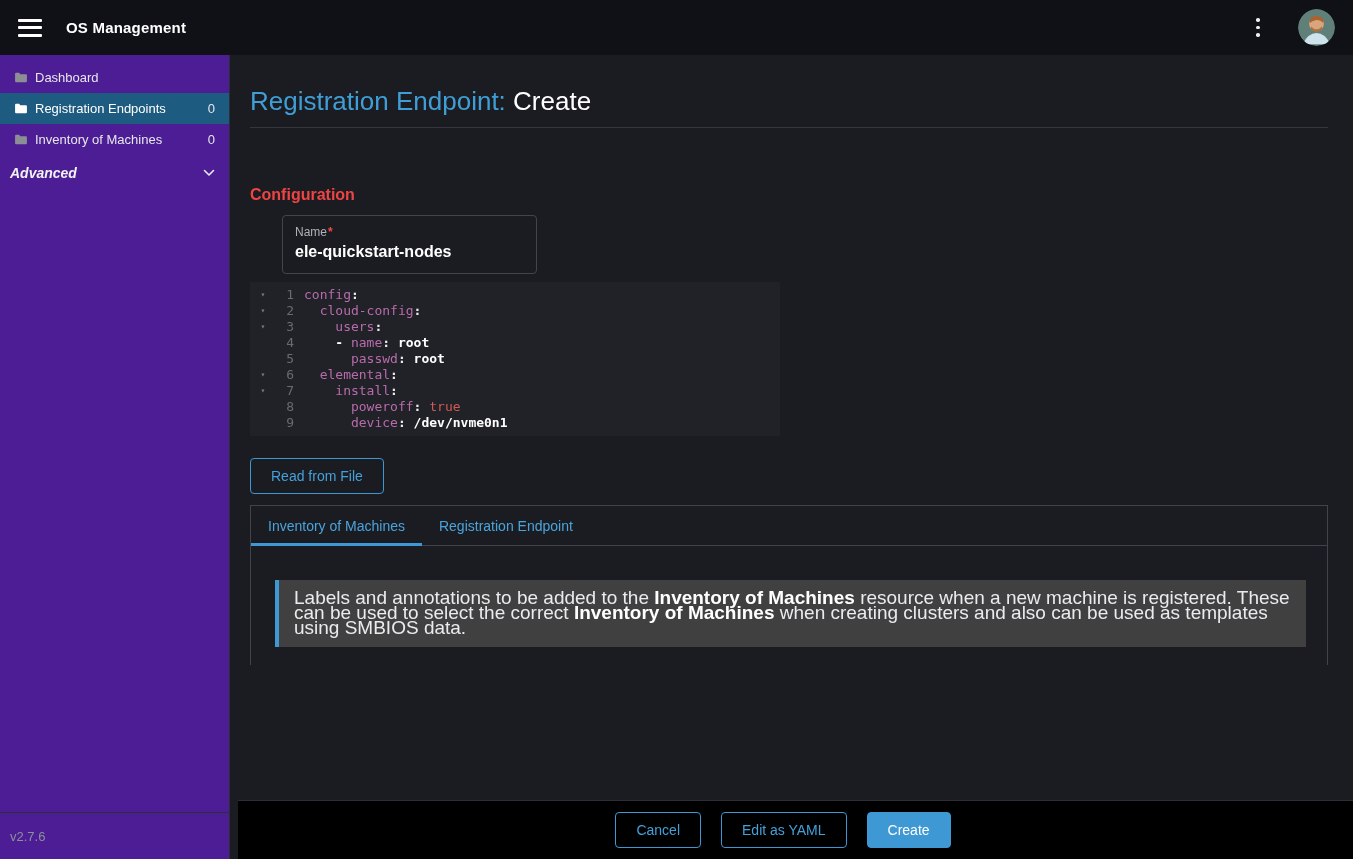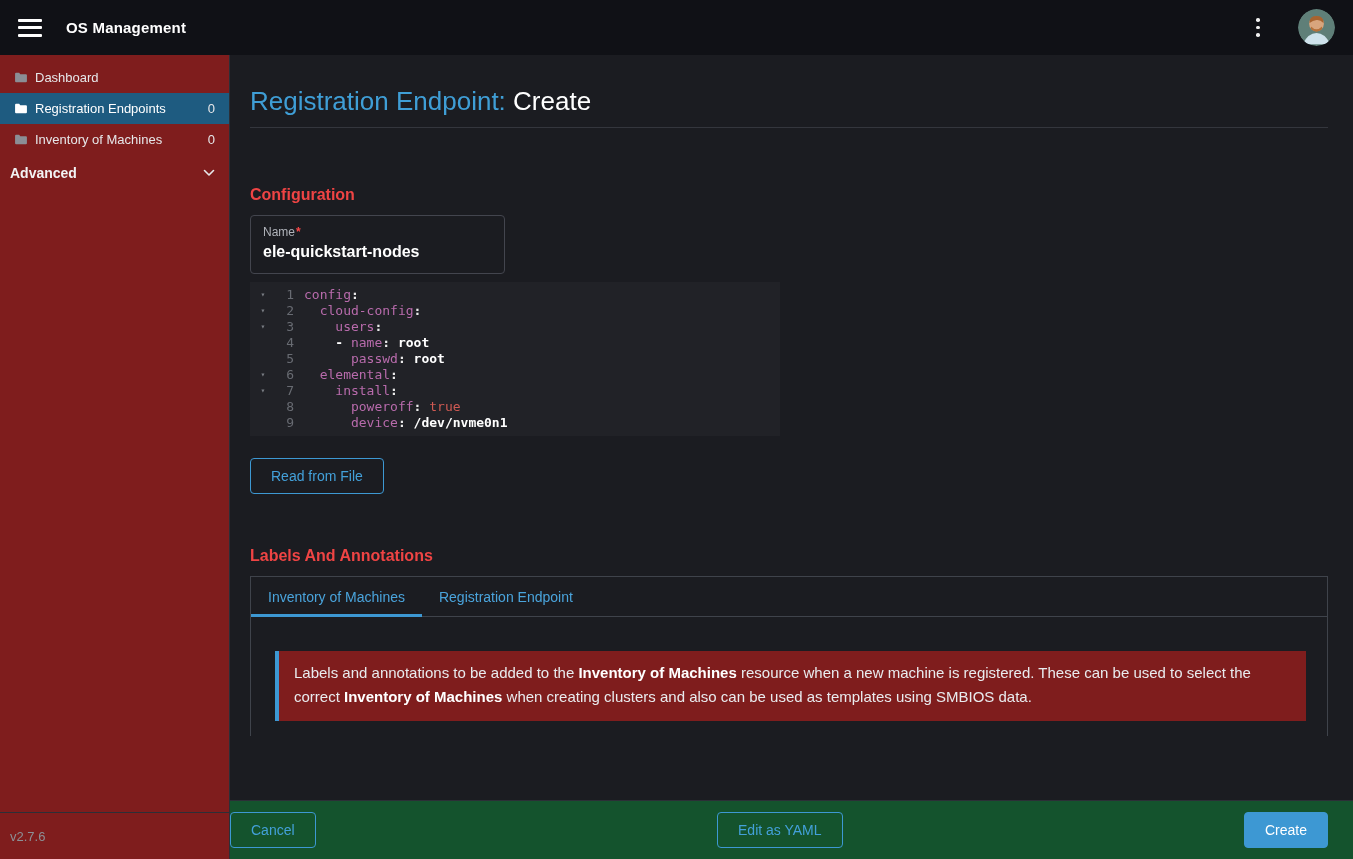--- a/index.html
+++ b/index.html
@@ -18,54 +18,55 @@
   .hamburger span { display:block; height:3px; background:#ffffff; border-radius:1px; }
   .app-title { margin-left:24px; font-size:15px; font-weight:600; color:#ffffff; letter-spacing:.2px; }
   .topbar-spacer { flex:1; }
   .kebab { width:28px; height:28px; display:flex; flex-direction:column; align-items:center; justify-content:center; gap:4px; cursor:pointer; background:none; border:none; margin-right:26px; }
   .kebab i { width:3.5px; height:3.5px; border-radius:50%; background:#f0f0f0; }
   .avatar { width:37px; height:37px; border-radius:50%; overflow:hidden; cursor:pointer; flex:none; }
   
   .body-row { display:flex; height:804px; }
   .sidebar {
     width:230px; flex:none; border-right:1px solid #2c2f37; position:relative; padding-top:7px;
-    background:#7f1d1d;
+    background:#4c1d95;
   }
   .nav-item {
     height:31px; display:flex; align-items:center; padding:0 14px; cursor:pointer;
     font-size:13px; color:#e6e7e9;
   }
   .nav-item.selected { background:#1e5b80; color:#ffffff; }
   .nav-item .folder { margin-right:7px; display:flex; flex:none; }
   .nav-item .nav-label { flex:1; }
   .nav-count { font-size:13px; color:#e6e7e9; }
   .nav-group {
     height:31px; display:flex; align-items:center; padding:0 14px 0 10px; cursor:pointer;
     font-size:14px; font-weight:600; color:#f2f3f4; margin-top:2px;
   }
-  .nav-group .nav-label { flex:1; }
+  .nav-group .nav-label { flex:1;font-style:italic; }
   .side-version {
     position:absolute; left:0; right:0; bottom:0; height:47px;
     border-top:1px solid #2c2f37; display:flex; align-items:center; padding-left:10px;
     color:#8c9096; font-size:13px;
   }
   
   .main { flex:1; position:relative; padding:0 25px 0 20px; overflow:hidden; }
   h1.page-title { margin-top:33px; font-size:26px; font-weight:400; line-height:26px; }
   .title-resource { color:#3f9ed6; }
   .title-action { color:#ffffff; }
   .title-divider { border:none; border-top:1px solid #34363d; margin-top:13px; }
   h2.section-heading { font-size:16px; font-weight:700; color:#ef4444; }
   .h-config { margin-top:58px; }
   .h-cloud  { margin-top:62px; }
   .h-labels { margin-top:53px; }
   
   .name-card {
     margin-top:11px; width:255px; height:59px; border:1px solid #43454e; border-radius:4px;
     padding:9px 12px 8px 12px;
+    margin-left:32px;
   }
   .field-label { font-size:12px; color:#b0b3ba; }
   .req { color:#f64747; font-weight:700; margin-left:1px; }
   .name-input {
     display:block; width:100%; margin-top:4px; background:transparent; border:none; outline:none;
     color:#ffffff; font-size:16px; font-weight:600; font-family:"Liberation Sans","DejaVu Sans",sans-serif;
   }
   
   .code-editor {
     margin-top:8px; width:530px; height:154px; background:#212227; padding:5px 0;
@@ -98,30 +99,30 @@
   .tab {
     display:flex; align-items:center; padding:0 17px; font-size:14px; color:#4aa4dc;
     cursor:pointer; position:relative; border:none; background:none;
     font-family:"Liberation Sans","DejaVu Sans",sans-serif;
   }
   .tab.active::after {
     content:""; position:absolute; left:0; right:0; bottom:-1px; height:3px; background:#3d98d3;
   }
   .tab-panel { padding:34px 21px 0 24px; }
   .banner {
-    background:#7f1d1d; border-left:4px solid #3d98d3; padding:10px 15px 12px 15px;
-    font-size:15px; line-height:24px; color:#e9ebee;
+    background:#404040; border-left:4px solid #3d98d3; padding:10px 15px 12px 15px;
+    font-size:19px; line-height:15px; color:#e9ebee;
   }
   .banner b { color:#ffffff; }
   .banner .line2 { margin-top:4px; }
   .banner a { color:#3d98d3; text-decoration:none; cursor:pointer; }
   
   .footer-bar {
-    position:absolute; left:0; right:0; bottom:0; height:59px; background:#14532d;
-    border-top:1px solid #2c2f37; display:flex; align-items:center; justify-content:space-between;
+    position:absolute; left:8px; right:0; bottom:0; height:59px; background:#000000;
+    border-top:1px solid #2c2f37; display:flex; align-items:center; justify-content:center;
     gap:20px; padding-right:25px; z-index:5;
   }
 </style>
 </head>
 <body>
 
 <div class="app">
 
   <div class="topbar">
     <button class="hamburger">
@@ -207,21 +208,20 @@
             <div class="cm-line"><span class="cm-fold"></span><span class="cm-num">5</span><span class="cm-code"><span class="cm-sp">      </span><span class="cm-k">passwd</span><span class="cm-c">:</span><span class="cm-v"> root</span></span></div>
             <div class="cm-line"><span class="cm-fold">▾</span><span class="cm-num">6</span><span class="cm-code"><span class="cm-sp">  </span><span class="cm-k">elemental</span><span class="cm-c">:</span></span></div>
             <div class="cm-line"><span class="cm-fold">▾</span><span class="cm-num">7</span><span class="cm-code"><span class="cm-sp">    </span><span class="cm-k">install</span><span class="cm-c">:</span></span></div>
             <div class="cm-line"><span class="cm-fold"></span><span class="cm-num">8</span><span class="cm-code"><span class="cm-sp">      </span><span class="cm-k">poweroff</span><span class="cm-c">:</span><span class="cm-b"> true</span></span></div>
             <div class="cm-line"><span class="cm-fold"></span><span class="cm-num">9</span><span class="cm-code"><span class="cm-sp">      </span><span class="cm-k">device</span><span class="cm-c">:</span><span class="cm-v"> /dev/nvme0n1</span></span></div>
           </div>
       </div>
 
       <button class="btn btn-outline read-file-btn">Read from File</button>
 
-      <h2 class="section-heading h-labels">Labels And Annotations</h2>
       <div class="tab-container">
         <div class="tab-row">
           <button class="tab active">Inventory of Machines</button>
           <button class="tab">Registration Endpoint</button>
         </div>
         <div class="tab-panel">
           <div class="banner">
             <div><span>Labels and annotations to be added to the </span><b>Inventory of Machines</b><span> resource when a new machine is registered. These can be used to select the correct </span><b>Inventory of Machines</b><span> when creating clusters and also can be used as templates using SMBIOS data.</span></div>
           </div>
         </div>

